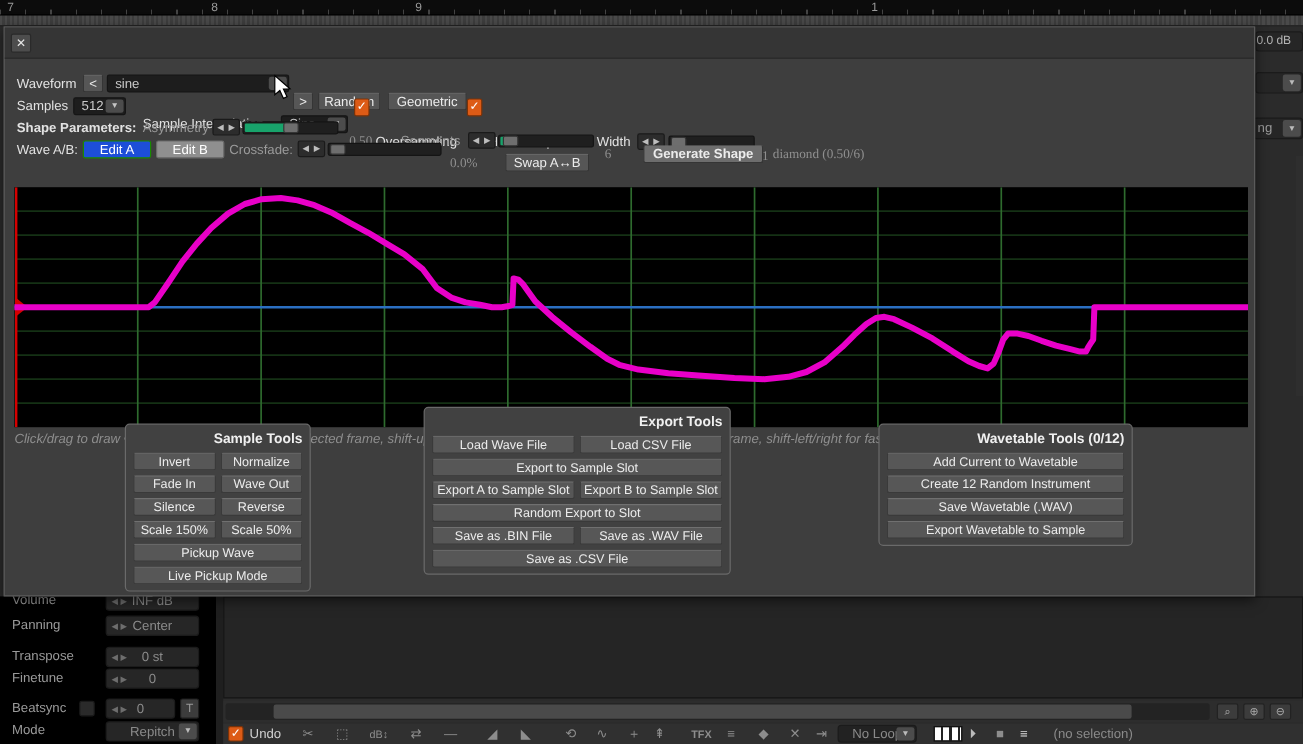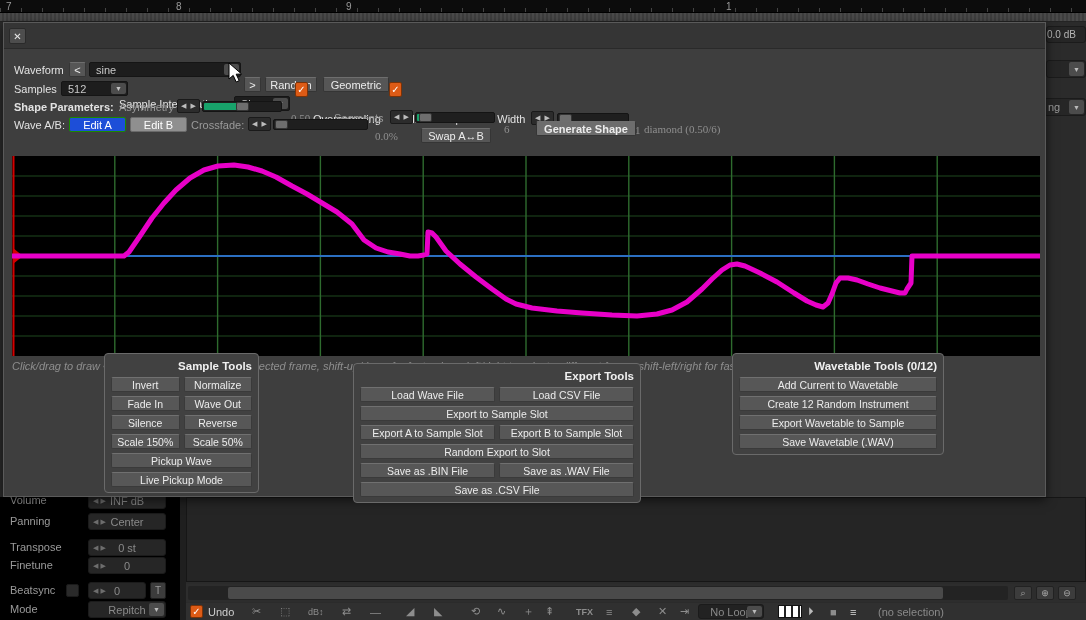--- a/index.html
+++ b/index.html
@@ -204,21 +204,21 @@
         <span>sine</span>
         <span class="selarr">▼</span>
       </div>
       <div class="btn" style="left:240px;width:17px;padding:0">&gt;</div>
       <div class="btn" style="left:261px;width:52px;padding:0">Random</div>
       <div class="btn" style="left:319px;width:66px;padding:0">Geometric</div>
     </div>
 
     <div class="drow" style="top:58px">
       <span class="lbl" style="left:10px">Samples</span>
-      <div class="sel" style="left:57px;width:67px">
+      <div class="sel" style="left:57px;width:44px">
         <span>512</span>
         <span class="selarr">▼</span>
       </div>
       <span class="lbl" style="left:115px">Sample Interpolation</span>
       <div class="sel" style="left:230px;width:56px">
         <span>Sinc</span>
         <span class="selarr">▼</span>
       </div>
       <span class="chk" style="left:291px;top:1px;position:absolute">✓</span>
       <span class="lbl" style="left:309px">Oversampling</span>
@@ -314,42 +314,42 @@
         <div class="pbtn">Wave Out</div>
         <div class="pbtn">Silence</div>
         <div class="pbtn">Reverse</div>
         <div class="pbtn">Scale 150%</div>
         <div class="pbtn">Scale 50%</div>
         <div class="pbtn span2">Pickup Wave</div>
         <div class="pbtn span2">Live Pickup Mode</div>
       </div>
     </div>
 
-    <div class="panel" style="left:349px;top:340px;width:288px">
+    <div class="panel" style="left:349px;top:316px;width:256px">
       <div class="ptitle">Export Tools</div>
       <div class="pgrid">
         <div class="pbtn">Load Wave File</div>
         <div class="pbtn">Load CSV File</div>
         <div class="pbtn span2">Export to Sample Slot</div>
         <div class="pbtn">Export A to Sample Slot</div>
         <div class="pbtn">Export B to Sample Slot</div>
         <div class="pbtn span2">Random Export to Slot</div>
         <div class="pbtn">Save as .BIN File</div>
         <div class="pbtn">Save as .WAV File</div>
         <div class="pbtn span2">Save as .CSV File</div>
       </div>
     </div>
 
     <div class="panel" style="left:728px;top:330px;width:212px">
       <div class="ptitle">Wavetable Tools (0/12)</div>
       <div class="pgrid">
         <div class="pbtn span2">Add Current to Wavetable</div>
         <div class="pbtn span2">Create 12 Random Instrument</div>
+        <div class="pbtn span2">Save Wavetable (.WAV)</div>
         <div class="pbtn span2">Export Wavetable to Sample</div>
-        <div class="pbtn span2">Save Wavetable (.WAV)</div>
       </div>
     </div>
   </div>
 
   <svg class="cursor" width="16" height="22" viewBox="0 0 16 22">
     <path d="M1,1 L1,17 L5.2,13.4 L8.2,20 L11.2,18.6 L8.2,12.2 L13.6,12 Z" fill="#fff" stroke="#000" stroke-width="1"></path>
   </svg>
 </div>
 
 </body></html>

